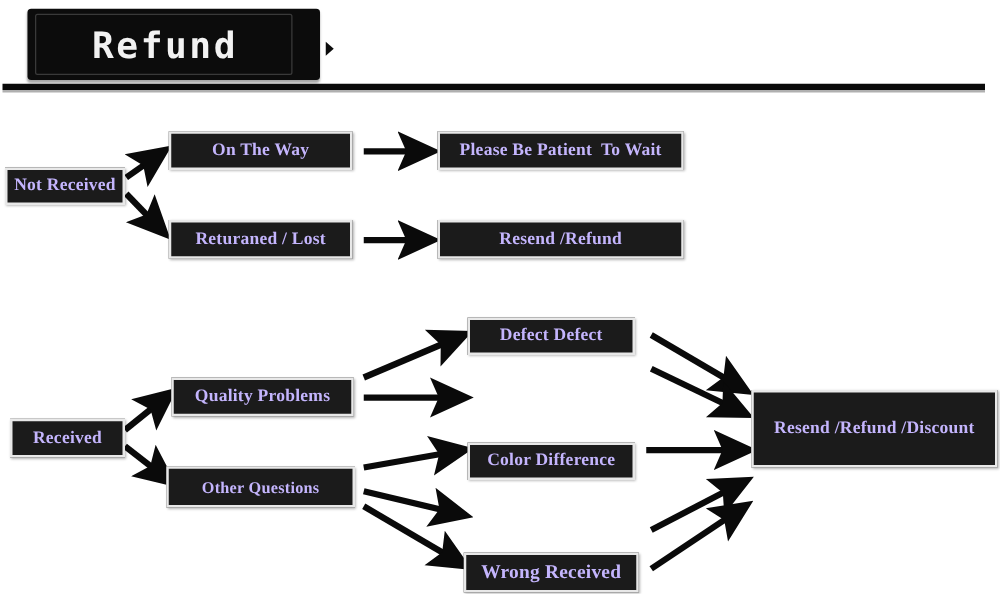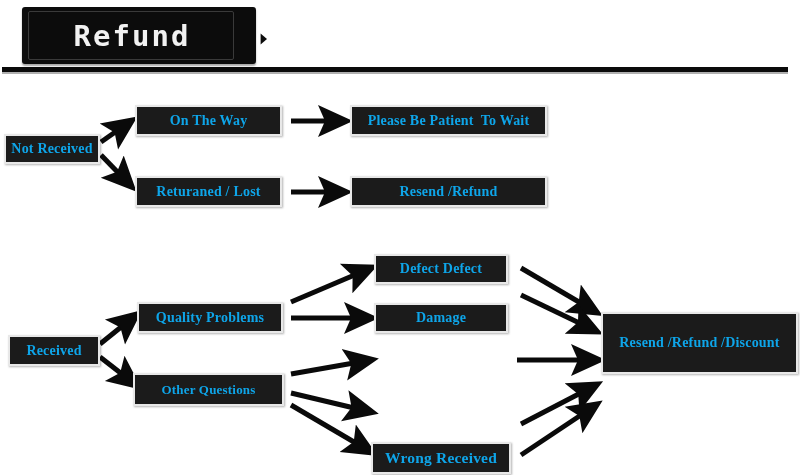--- a/index.html
+++ b/index.html
@@ -83,21 +83,21 @@
     background: #6f6f6f;
     opacity: 0.55;
   }
 
   
   .box {
     position: absolute;
     background: #1b1b1b;
     border: 2px solid #e8e8e8;
     box-sizing: border-box;
-    color: #0ea5e9;
+    color: #c4b5fd;
     display: flex;
     align-items: center;
     justify-content: center;
     text-align: center;
     font-family: "Liberation Serif", "DejaVu Serif", serif;
     font-weight: bold;
     font-size: 14px;
     letter-spacing: 0.2px;
     box-shadow: 1px 1px 2px rgba(0,0,0,0.30);
     white-space: pre;
@@ -188,21 +188,21 @@
   <div class="box" style="left:350px; top:176px; width:197px; height:31px;">Resend /Refund</div>
 
   <div class="box" style="left:8px;   top:335px; width:92px;  height:31px;text-align:right;">Received</div>
 
   <div class="box" style="left:137px; top:302px; width:146px; height:31px;">Quality Problems</div>
 
   <div class="box emph" style="left:133px; top:373px; width:151px; height:33px;">Other Questions</div>
 
   <div class="box" style="left:374px; top:254px; width:134px; height:30px;">Defect Defect</div>
 
-  <div class="box" style="left:374px; top:303px; width:134px; height:30px;">Damage</div>
-
+
+  <div class="box" style="left:374px; top:354px; width:134px; height:30px;">Color Difference</div>
 
 
   <div class="box big" style="left:371px; top:442px; width:140px; height:32px;">Wrong Received</div>
 
   <div class="box" style="left:601px; top:312px; width:197px; height:62px;">Resend /Refund /Discount</div>
 
 </div>
 
 </body></html>

